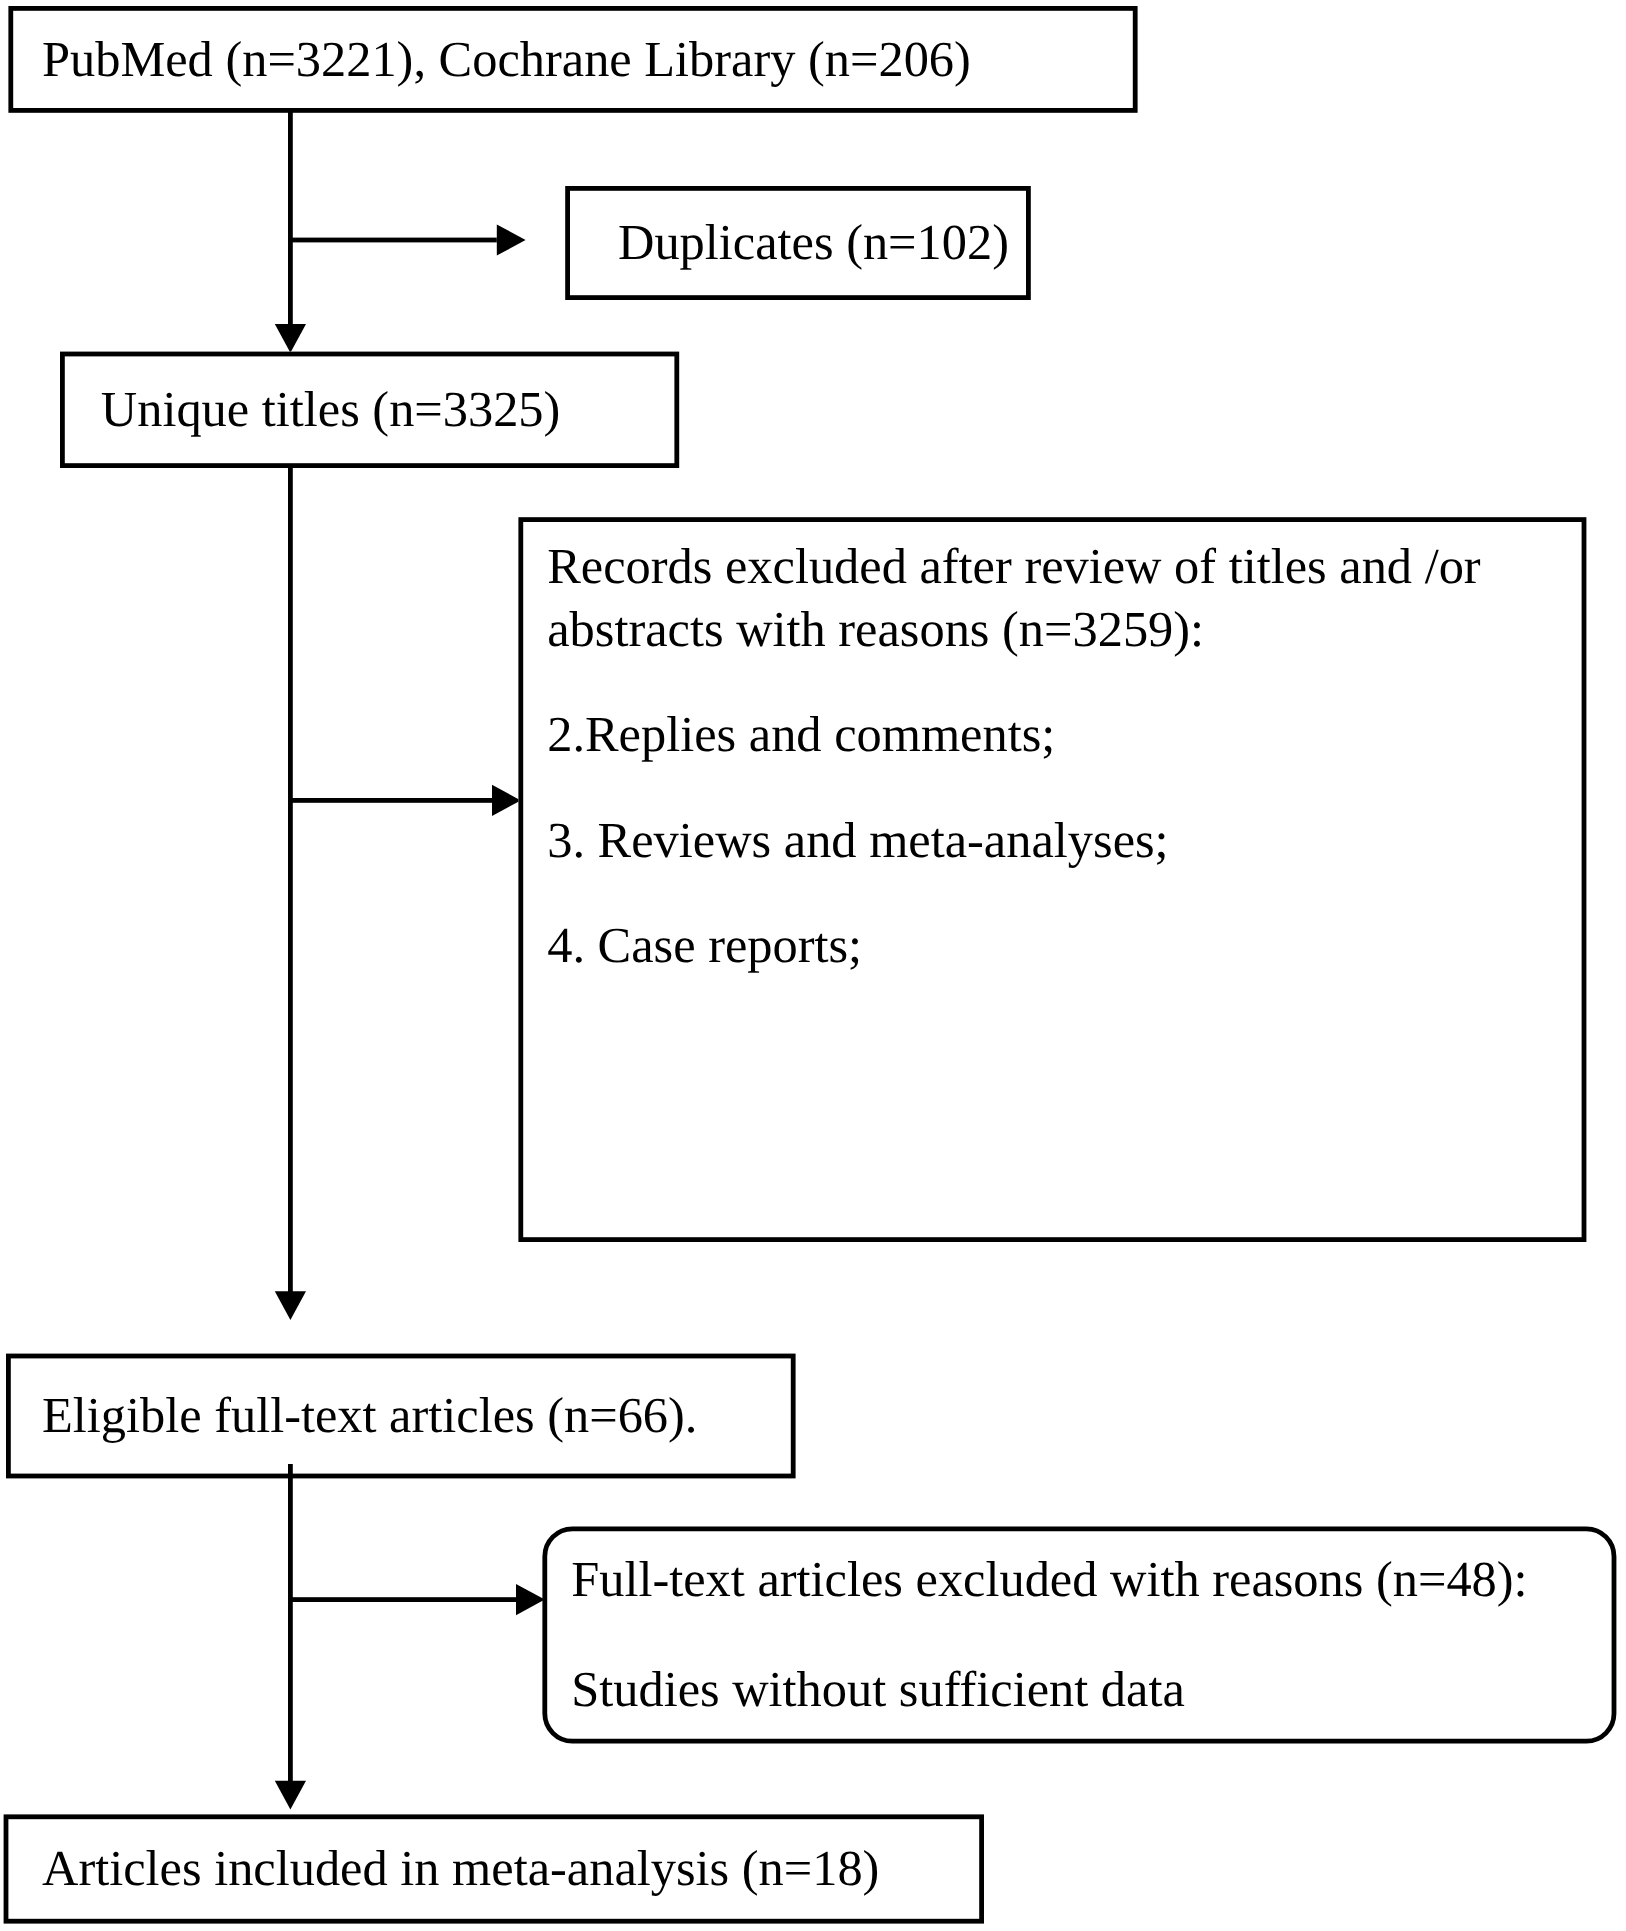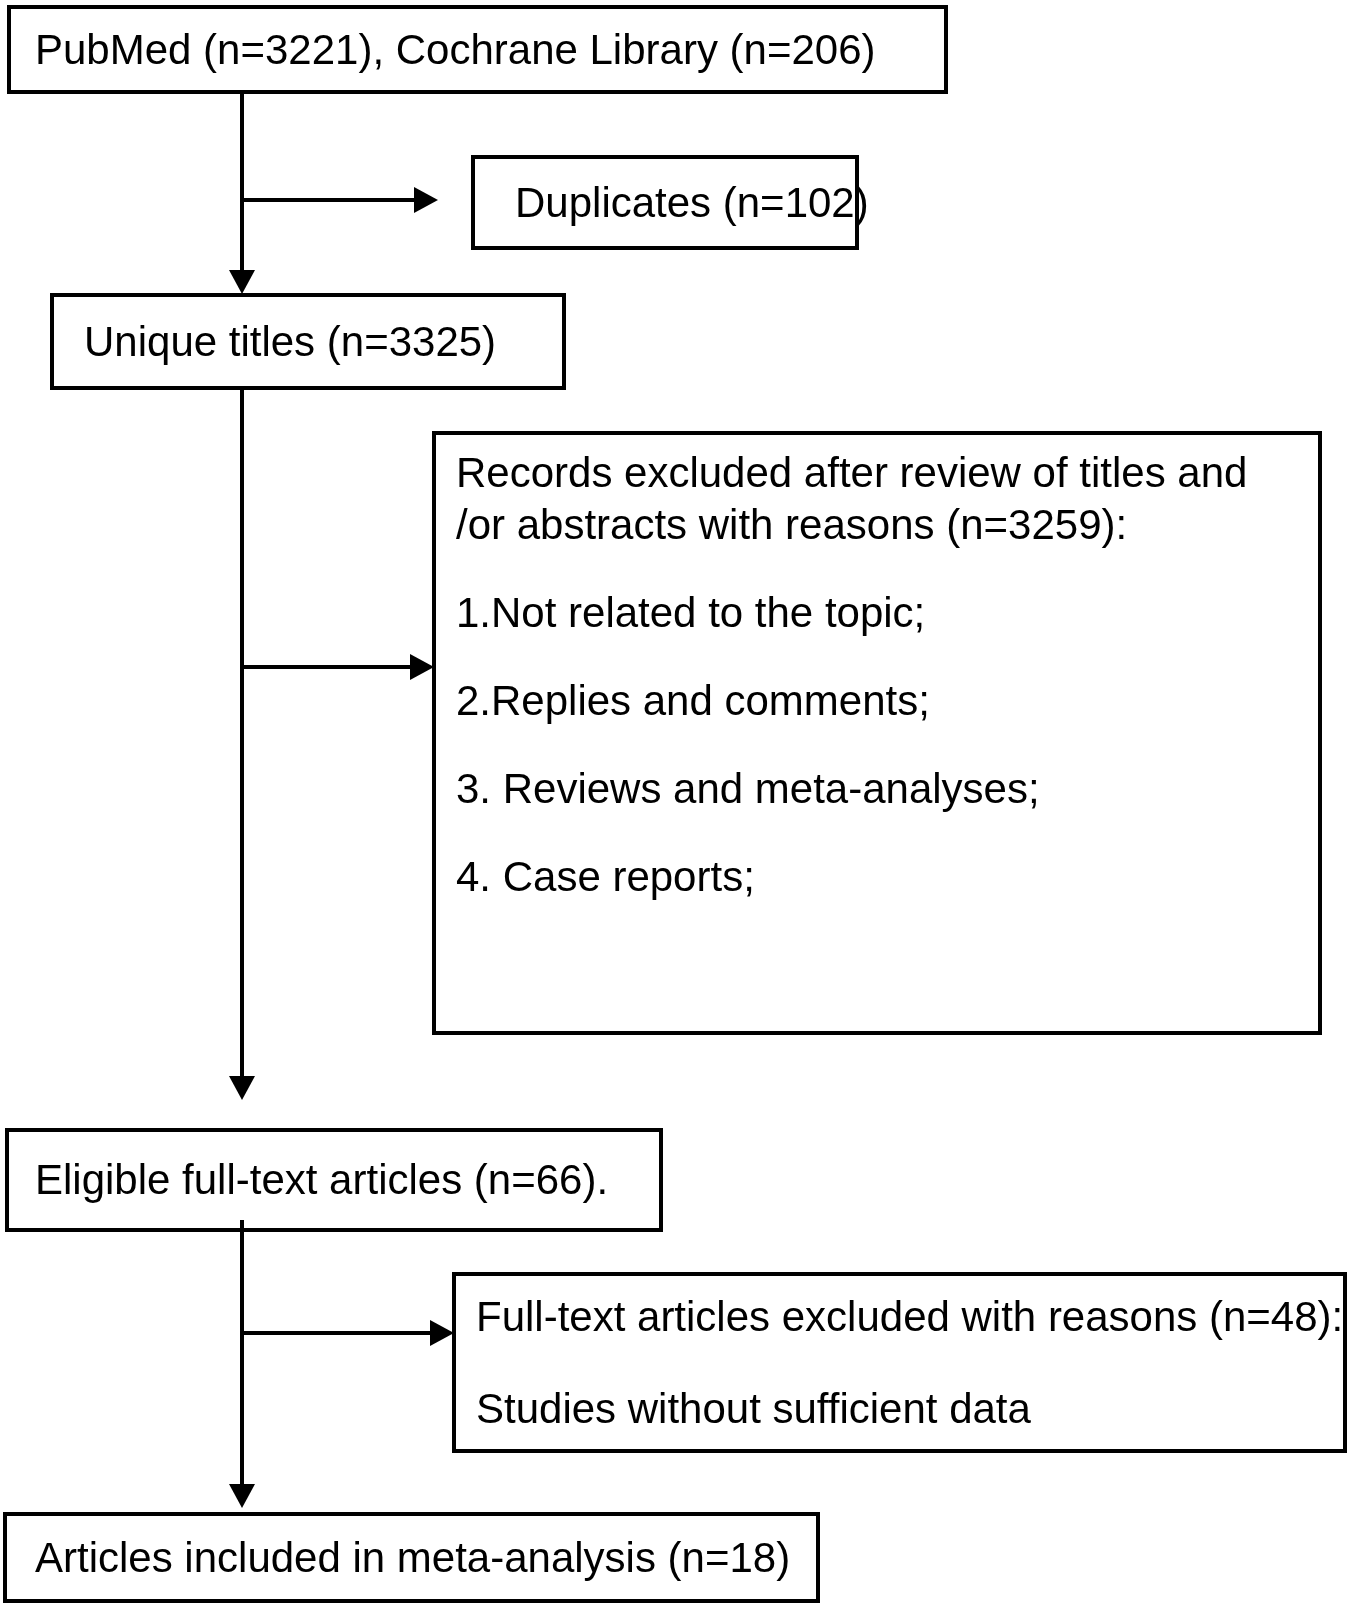--- a/index.html
+++ b/index.html
@@ -11,21 +11,21 @@
   html, body {
     margin: 0;
     padding: 0;
     background: var(--bg-color);
   }
   .canvas {
     position: relative;
     width: 1355px;
     height: 1609px;
     background: var(--bg-color);
-    font-family: Liberation Sans, sans-serif;
+    font-family: Liberation Serif, serif;
     color: var(--text-color);
     font-size: 42px;
     overflow: hidden;
   }
   .box {
     position: absolute;
     border: 4px solid var(--line-color);
     background: var(--bg-color);
     display: flex;
     flex-direction: column;
@@ -73,20 +73,21 @@
     line-height: 52px;
     height: 52px;
     margin-top: 36px;
     white-space: nowrap;
   }
   #box-eligible  { left: 5px;   top: 1128px; width: 658px; height: 104px; padding-left: 26px; }
   #box-fulltext-excluded {
     left: 452px; top: 1272px; width: 895px; height: 181px;
     padding-left: 20px;
     justify-content: center;
+    border-radius: 25px;
   }
   #box-fulltext-excluded .line { line-height: 52px; }
   #box-fulltext-excluded .gap { height: 40px; }
   #box-included  { left: 3px;   top: 1512px; width: 817px; height: 91px; padding-left: 28px; }
 </style>
 </head>
 <body>
 
 <div class="canvas">
 
@@ -109,21 +110,20 @@
   </div>
 
   <div class="stem-v" style="left:240px; top:390px; height:688px"></div>
   <div class="head-down" style="left:229px; top:1076px"></div>
 
   <div class="stem-h" style="left:240px; top:665px; width:170px"></div>
   <div class="head-right" style="left:410px; top:654px"></div>
 
   <div class="box" id="box-records-excluded">
     <p class="heading">Records excluded after review of titles and /or abstracts with reasons (n=3259):</p>
-    <div class="reason">1.Not related to the topic;</div>
     <div class="reason">2.Replies and comments;</div>
     <div class="reason">3. Reviews and meta-analyses;</div>
     <div class="reason">4. Case reports;</div>
   </div>
 
   <div class="box" id="box-eligible">
     <span class="line">Eligible full-text articles (n=66).</span>
   </div>
 
   <div class="stem-v" style="left:240px; top:1220px; height:266px"></div>

